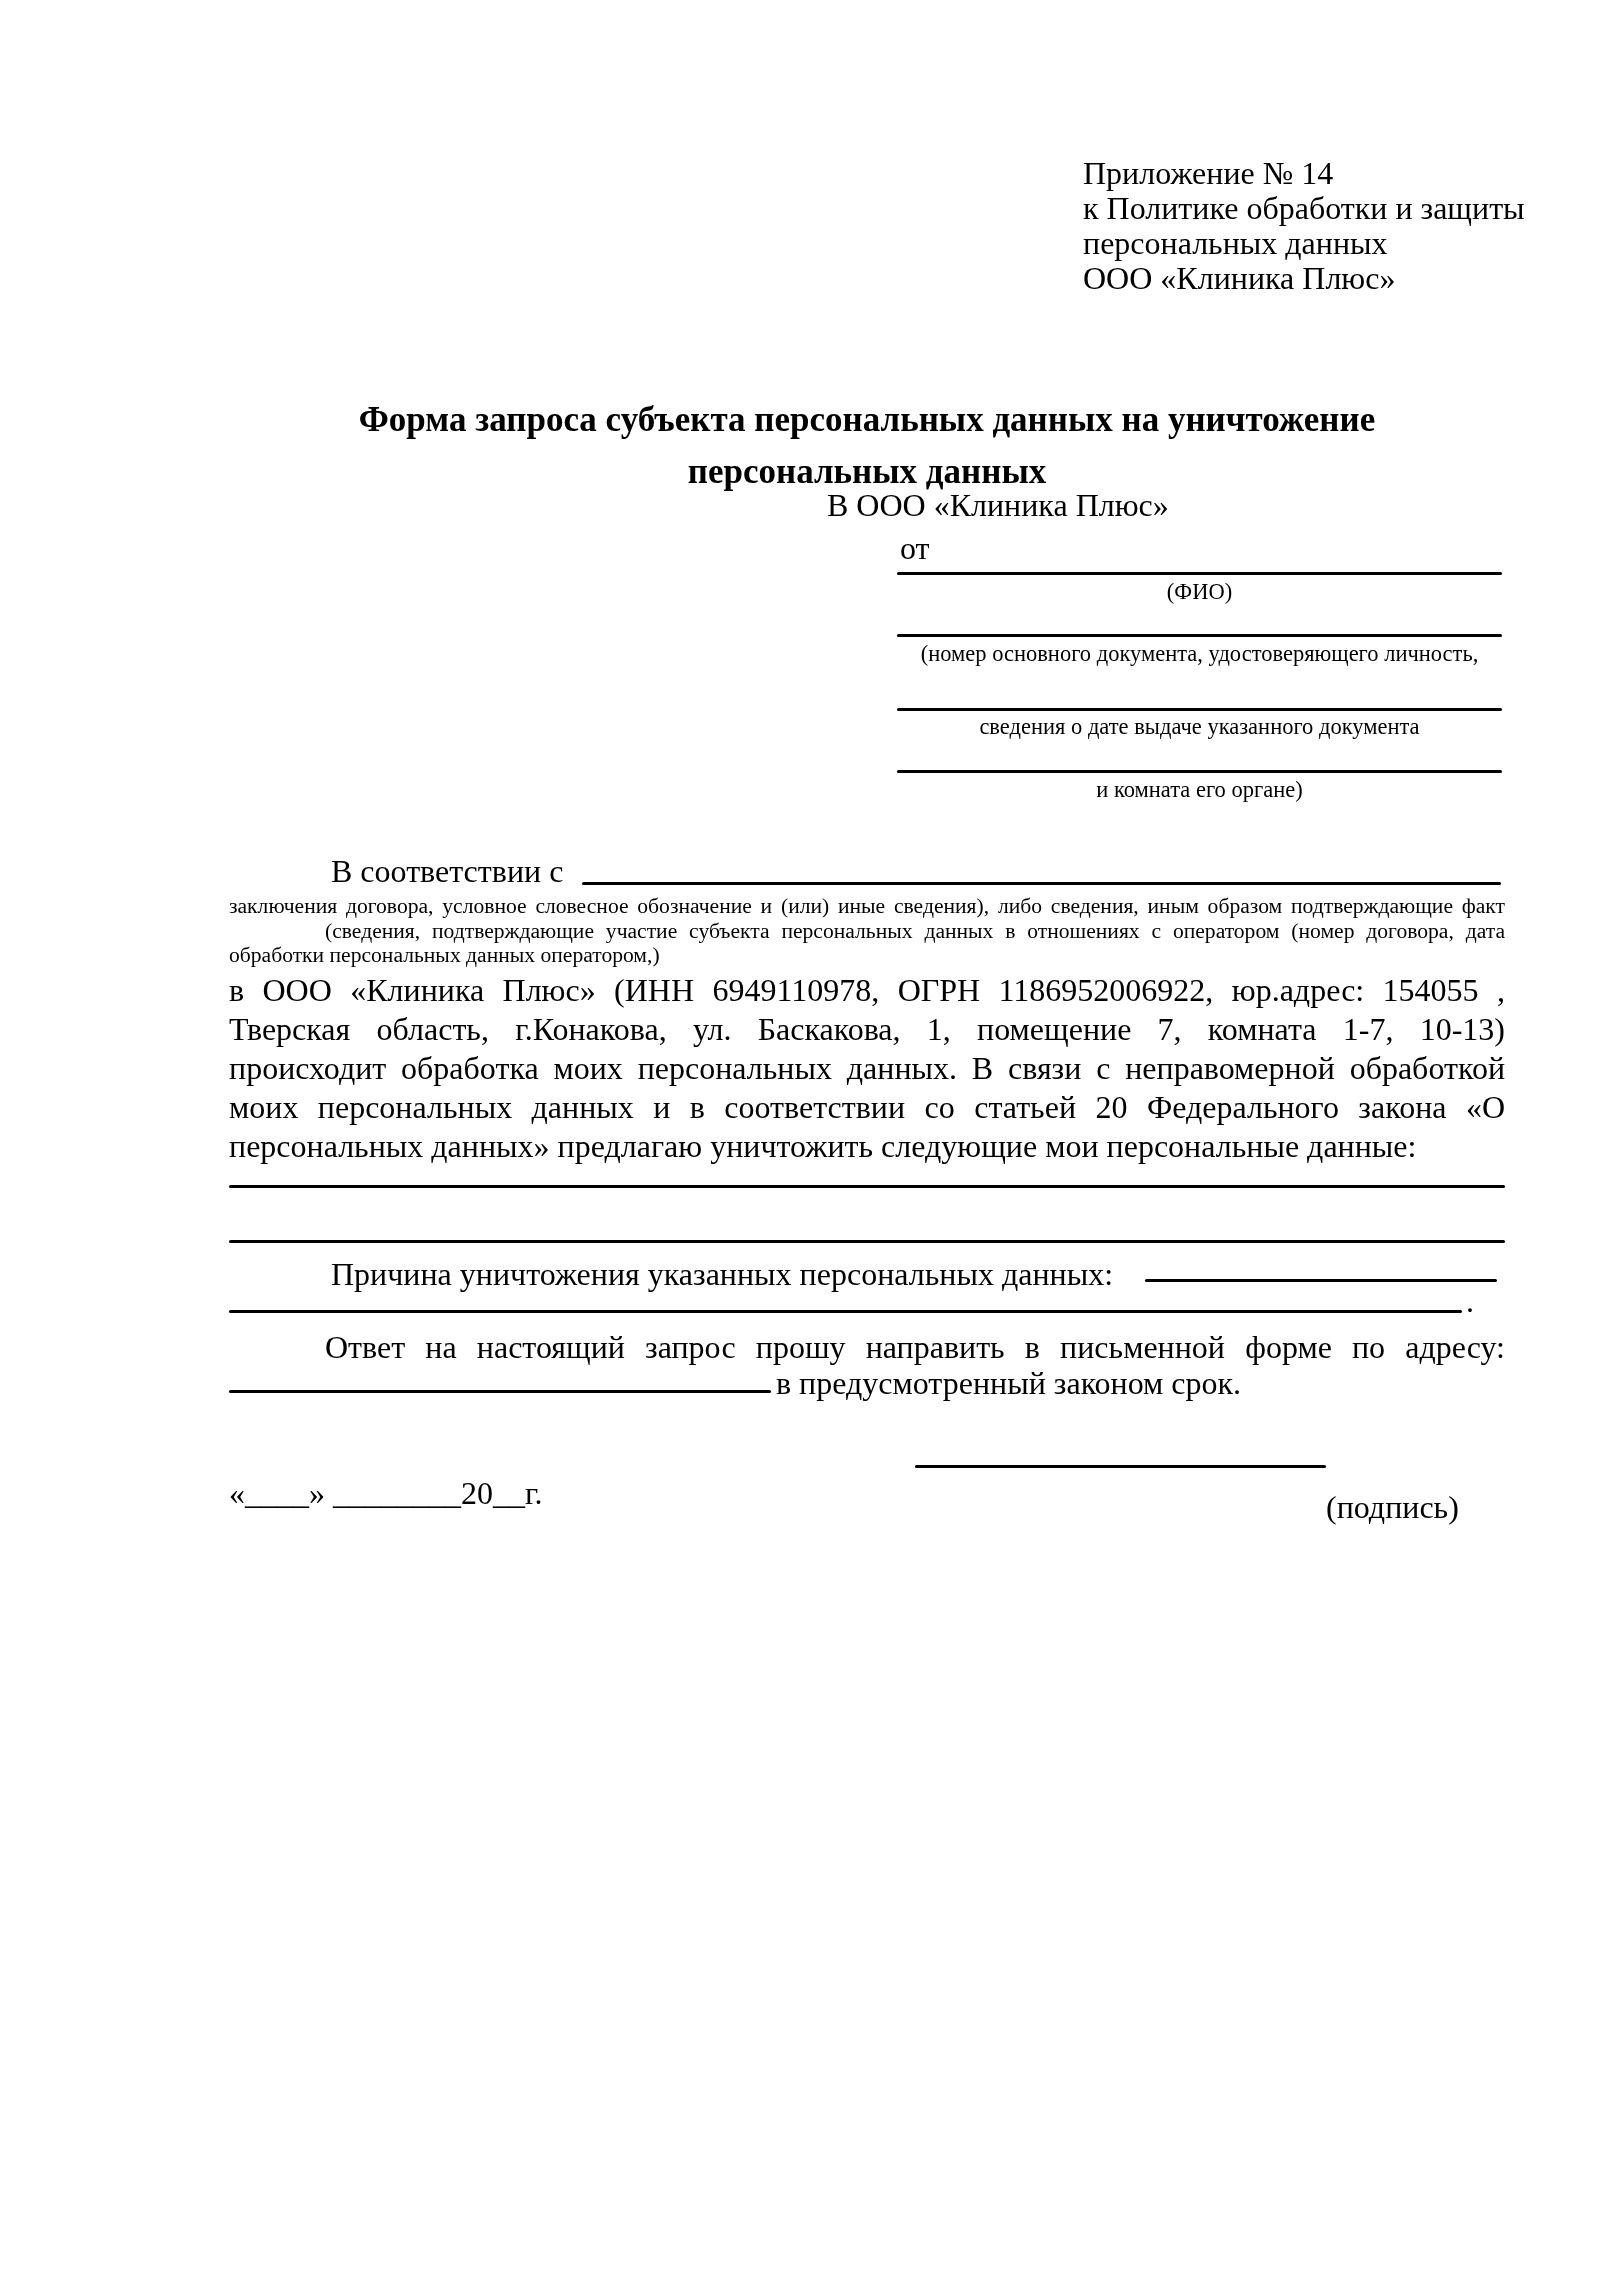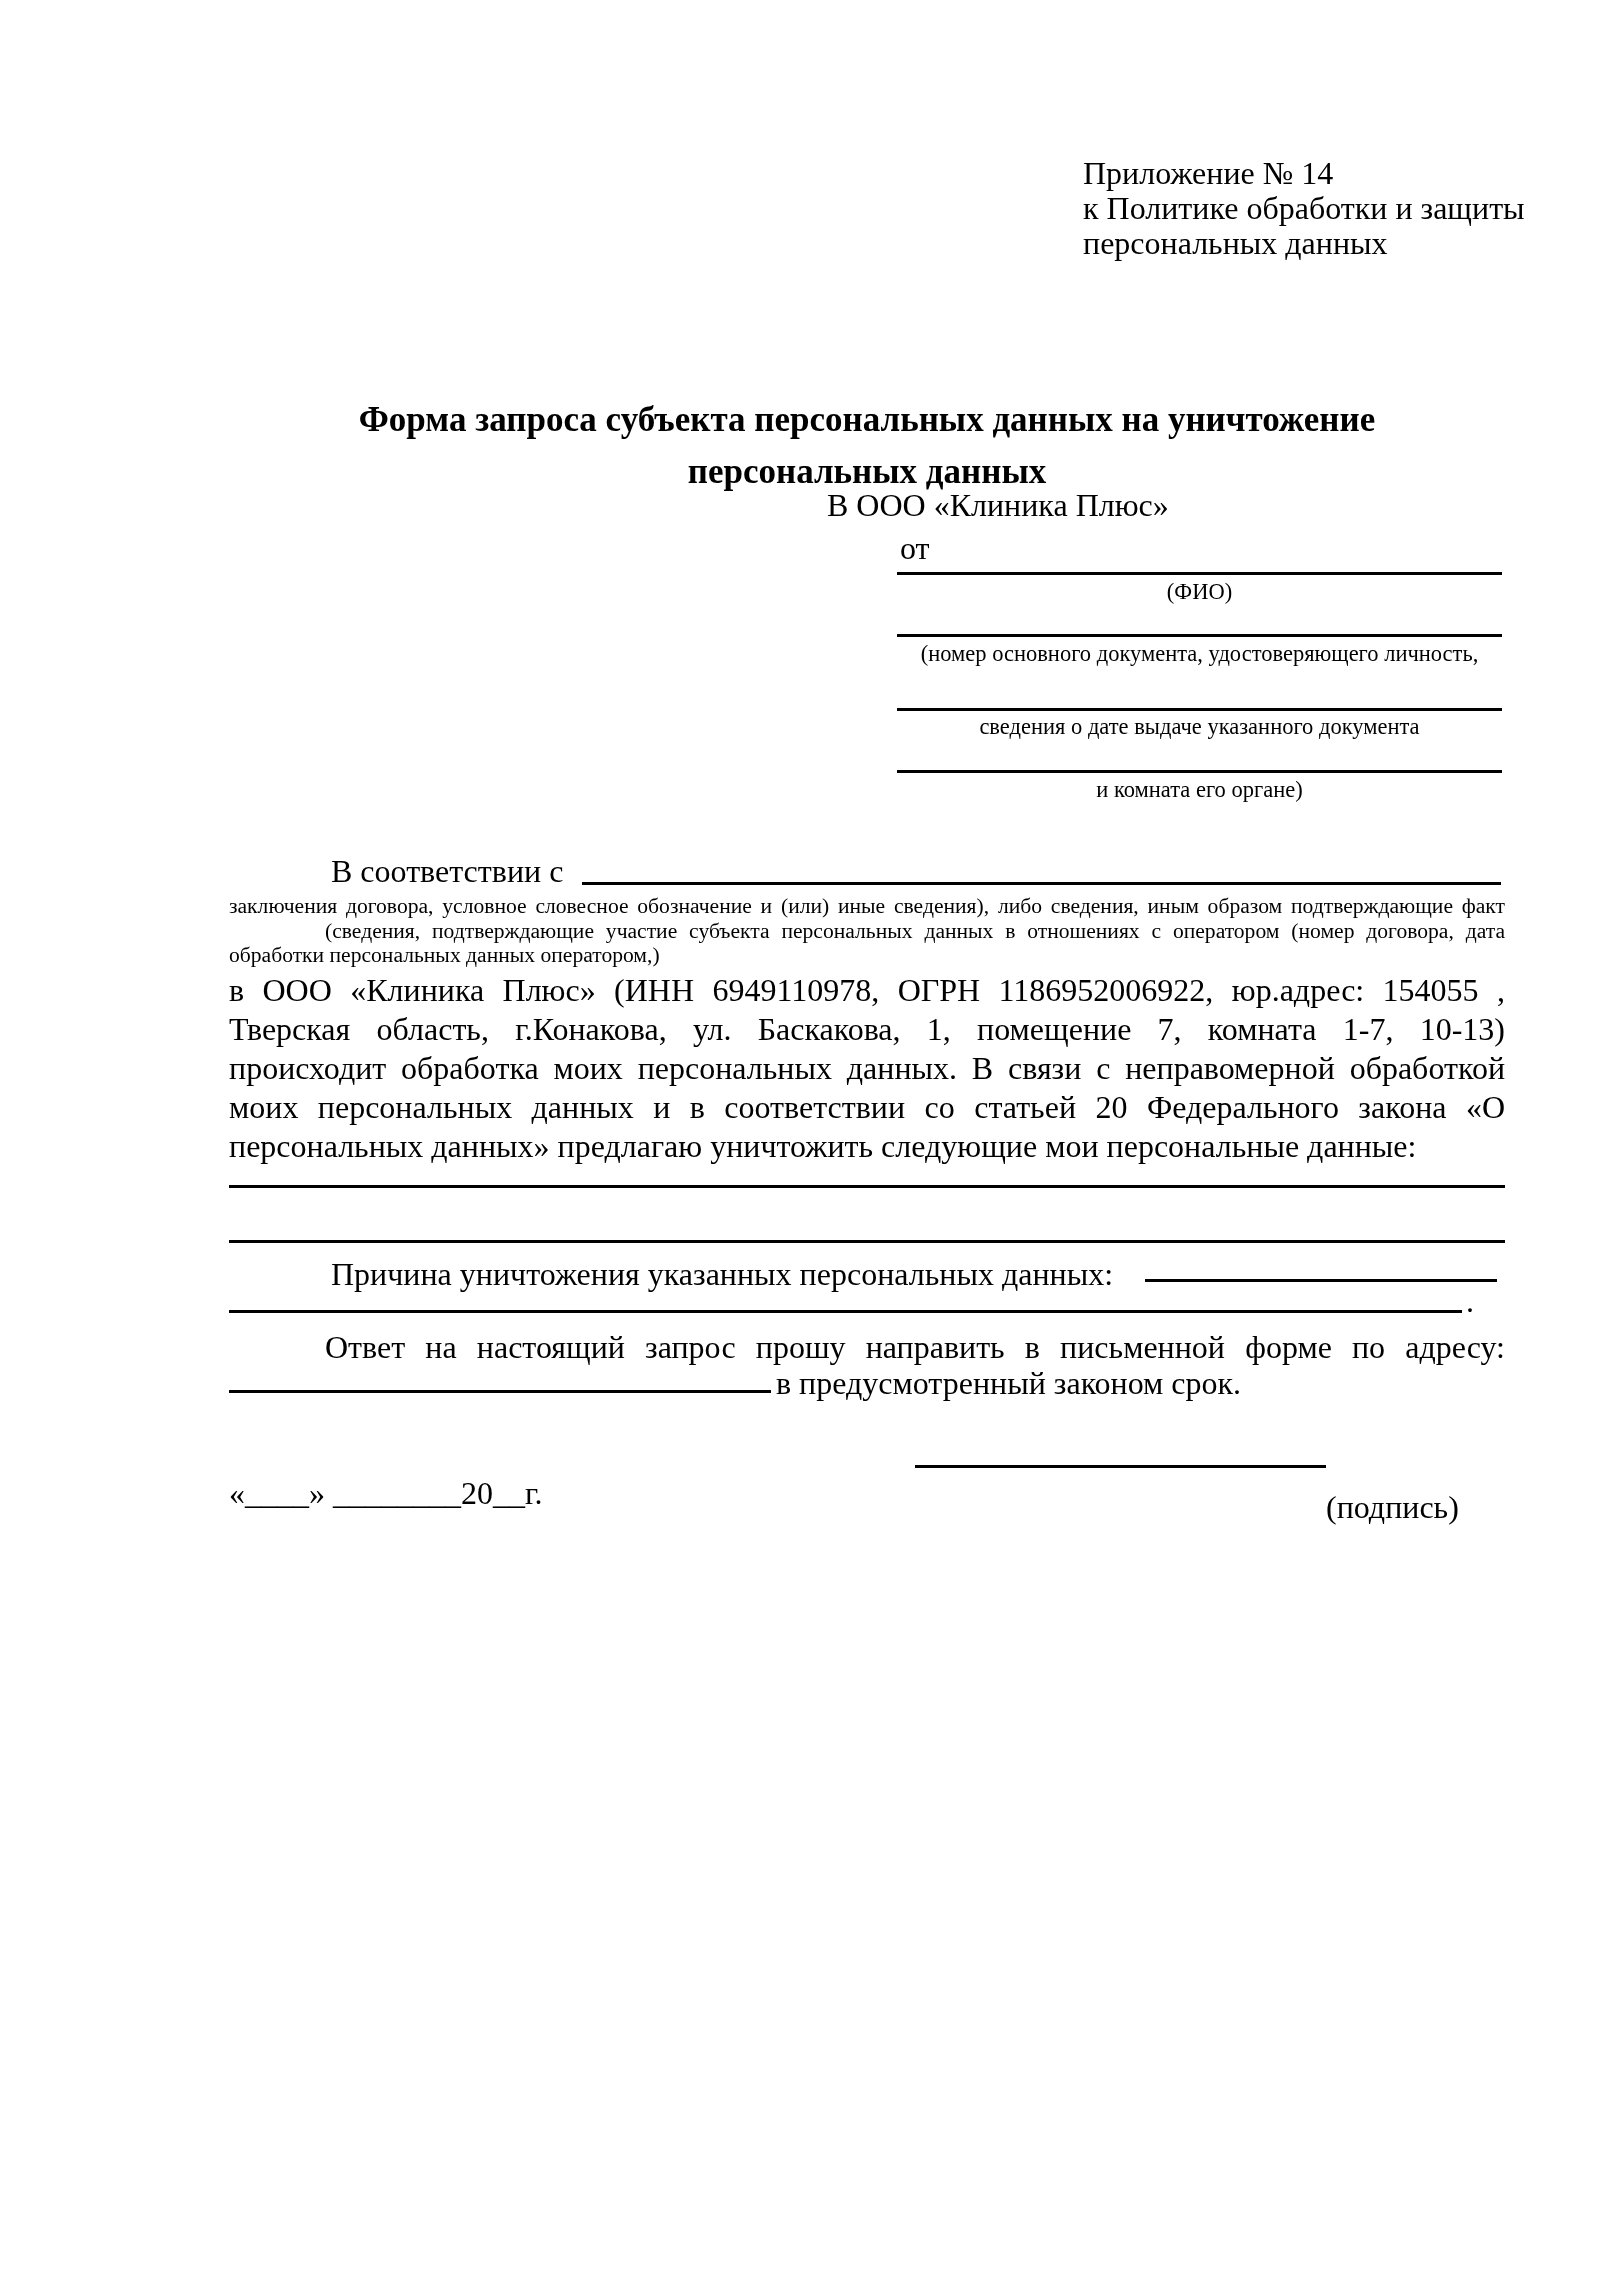--- a/index.html
+++ b/index.html
@@ -1,15 +1,15 @@
 <!DOCTYPE html>
 <html><head>
 <meta charset="utf-8">
 <style>
-  * { margin: 0; padding: 0; box-sizing: border-box; }
+  * { margin: 0; padding: 0; box-sizing: border-box; border-radius: 26px; }
   html, body { background: #ffffff; }
   .page {
     position: relative;
     width: 1621px;
     height: 2293px;
     background: #ffffff;
     color: #000000;
     font-family: "Liberation Serif", "DejaVu Serif", serif;
     font-size: 32px;
     overflow: hidden;
@@ -61,20 +61,21 @@
 </style>
 </head>
 <body>
 
 <div class="page">
 
   <div class="appendix">
     <div>Приложение № 14</div>
     <div>к Политике обработки и защиты</div>
     <div>персональных данных</div>
+    <div>ООО «Клиника Плюс»</div>
   </div>
 
   <div class="title-line" style="top:402px;">Форма запроса субъекта персональных данных на уничтожение</div>
   <div class="title-line" style="top:454px;">персональных данных</div>
 
   <div class="t" style="left:827px; top:489px;">В ООО «Клиника Плюс»</div>
   <div class="t" style="left:900px; top:532px;">от</div>
 
   <div class="rule" style="left:897px; top:572px; width:605px;"></div>
   <div class="caption" style="left:897px; top:581px;">(ФИО)</div>

